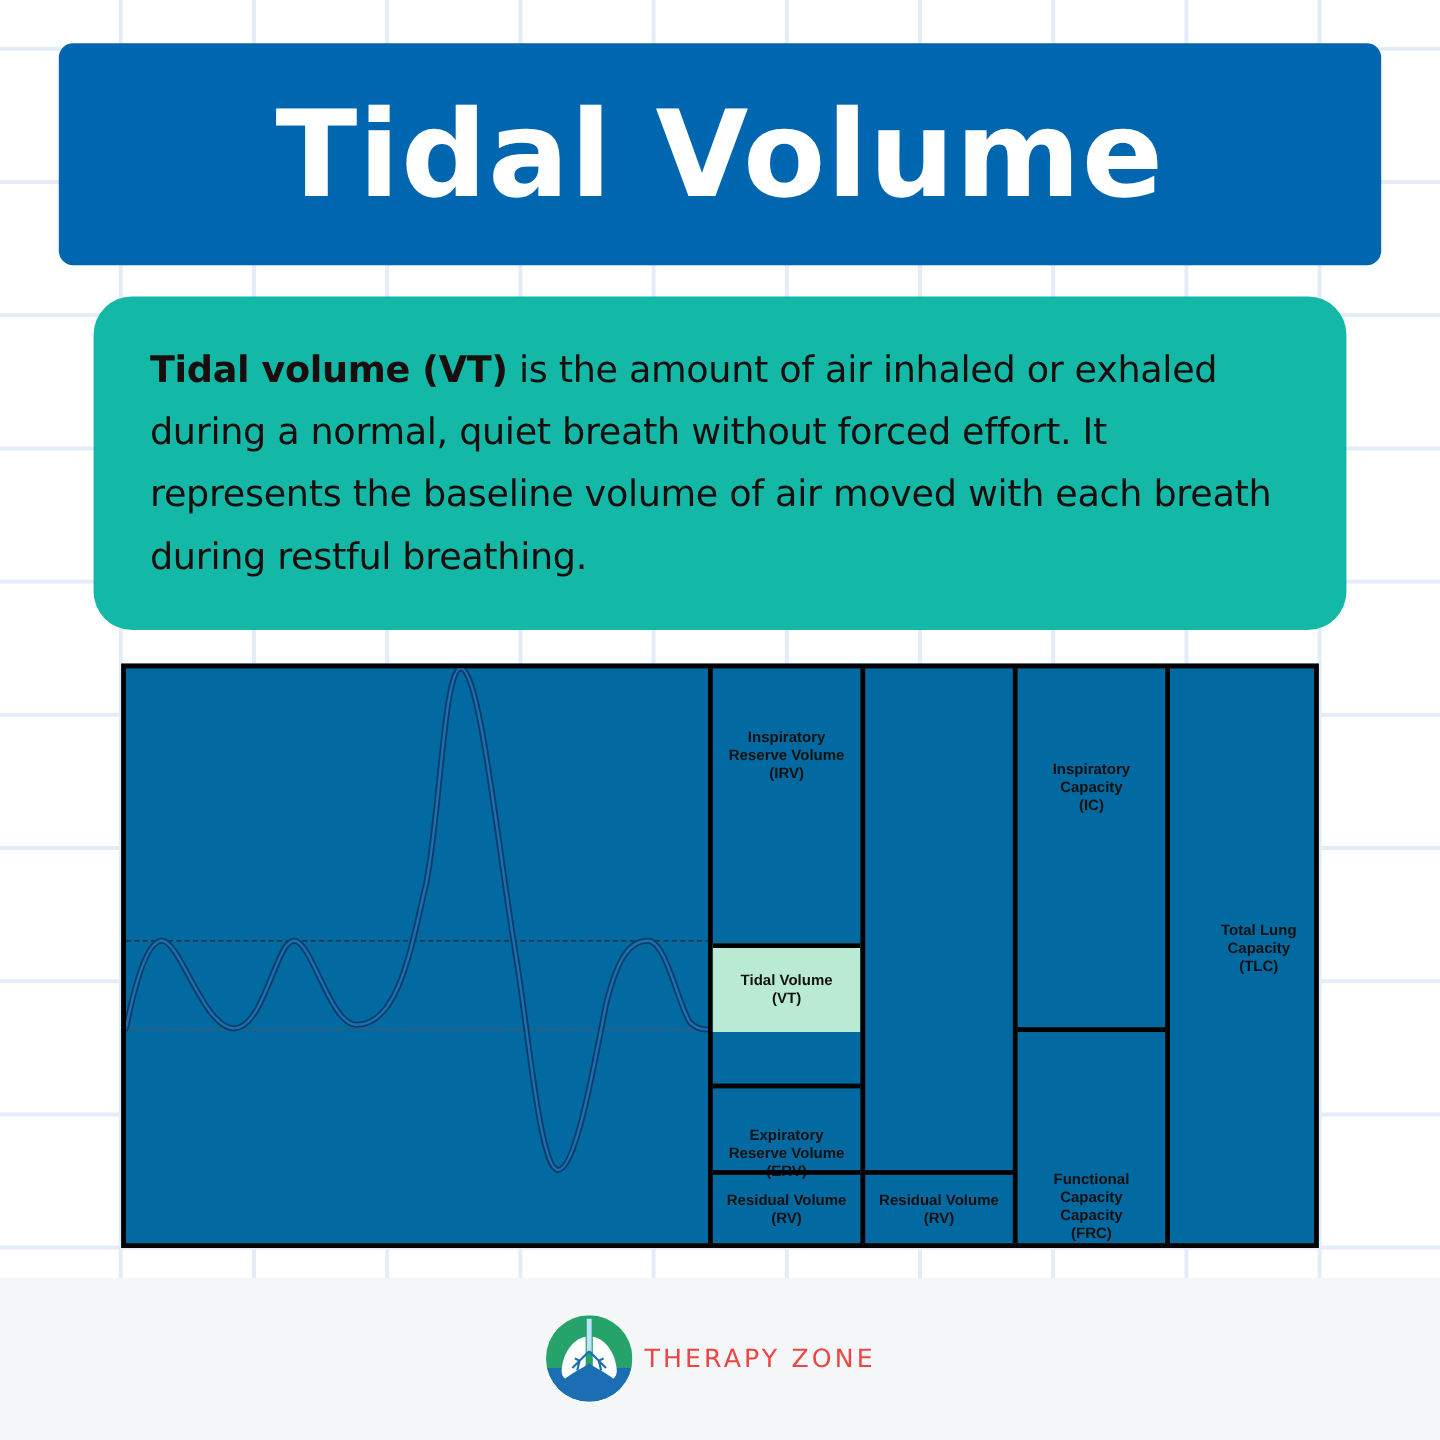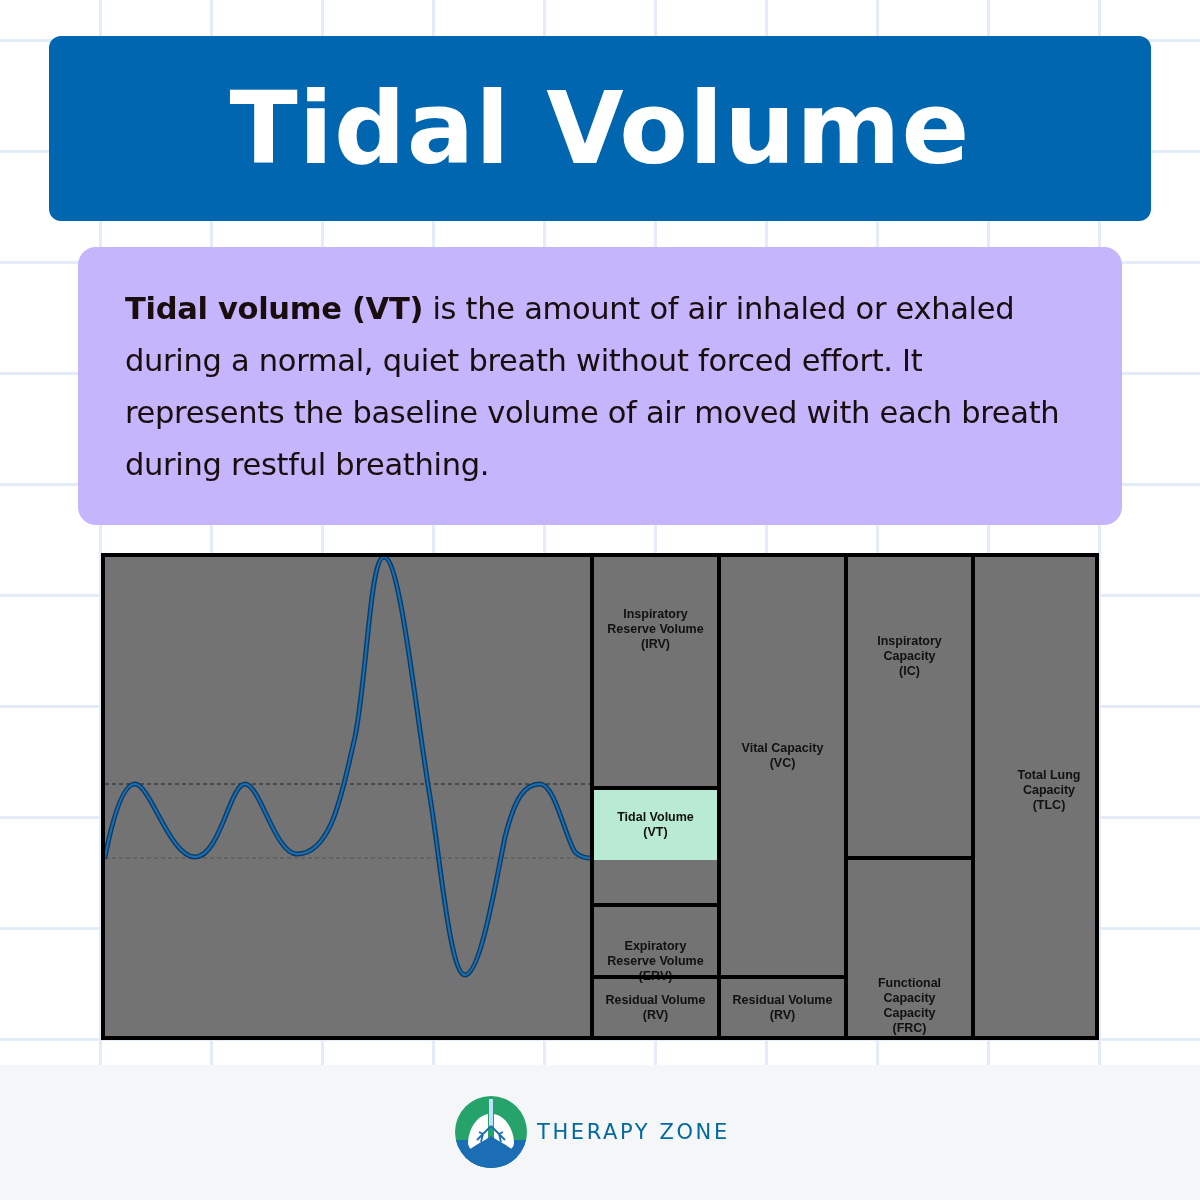--- a/index.html
+++ b/index.html
@@ -17,32 +17,32 @@
     position: absolute; left: 49px; top: 36px; width: 1102px; height: 185px;
     background: #0066b0; border-radius: 12px;
     display: flex; align-items: center; justify-content: center;
   }
   .title-banner h1 {
     margin: 0; color: #ffffff; font-family: "DejaVu Sans", sans-serif;
     font-weight: bold; font-size: 100px; letter-spacing: 1px;
   }
   .desc-box {
     position: absolute; left: 78px; top: 247px; width: 1044px; height: 278px;
-    background: #c4b5fd; border-radius: 18px; box-sizing: border-box;
+    background: #14b8a6; border-radius: 32px; box-sizing: border-box;
     padding: 36px 40px 0 47px;
   }
   .desc-box p {
     margin: 0; color: #1a0d0d; font-family: "DejaVu Sans", sans-serif;
     font-size: 30.5px; line-height: 52px; letter-spacing: -0.3px;
   }
   .desc-box b { font-weight: bold; }
 
   .diagram {
     position: absolute; left: 101px; top: 553px; width: 998px; height: 487px;
-    background: #737373; box-sizing: border-box; border: 4px solid #000;
+    background: #0369a1; box-sizing: border-box; border: 4px solid #000;
   }
   .wave-area {
     position: absolute; left: 0; top: 0; width: 485px; height: 479px;
   }
   .wave-area svg { display: block; }
   .col {
     position: absolute; top: 0; height: 479px; border-left: 4px solid #000;
     box-sizing: border-box;
   }
   .cell {
@@ -60,21 +60,21 @@
   }
   .logo {
     position: absolute; left: 455px; top: 1096px; display: flex; align-items: center;
   }
   .logo-text { margin-left: 10px; display: flex; flex-direction: column; }
   .logo-line1 {
     font-family: "DejaVu Sans", sans-serif; font-weight: bold; font-size: 27px;
     color: #1c1c1c; letter-spacing: 0.5px; line-height: 30px;
   }
   .logo-line2 {
-    font-family: "DejaVu Sans", sans-serif; font-size: 21px; color: #0369a1;
+    font-family: "DejaVu Sans", sans-serif; font-size: 21px; color: #ef4444;
     letter-spacing: 2.6px; line-height: 26px;
   }
 </style>
 </head>
 <body>
 
 <div class="title-banner">
   <h1>Tidal Volume</h1>
 </div>
 
@@ -139,26 +139,20 @@
     </div>
     <div class="cell border-top" style="top:418px; height:61px;">
       <div>
         <div>Residual Volume</div>
         <div>(RV)</div>
       </div>
     </div>
   </div>
 
   <div class="col" style="left:612px; width:127px;">
-    <div class="cell" style="top:0; height:418px;">
-      <div style="margin-top:-20px;">
-        <div>Vital Capacity</div>
-        <div>(VC)</div>
-      </div>
-    </div>
     <div class="cell border-top" style="top:418px; height:61px;">
       <div>
         <div>Residual Volume</div>
         <div>(RV)</div>
       </div>
     </div>
   </div>
 
   <div class="col" style="left:739px; width:127px;">
     <div class="cell" style="top:0; height:299px;">

